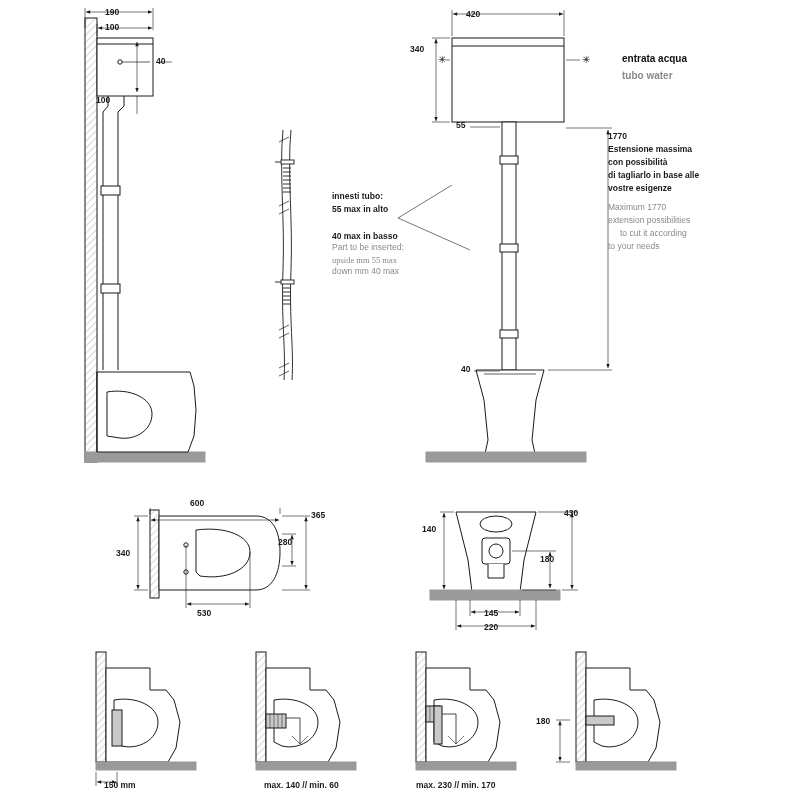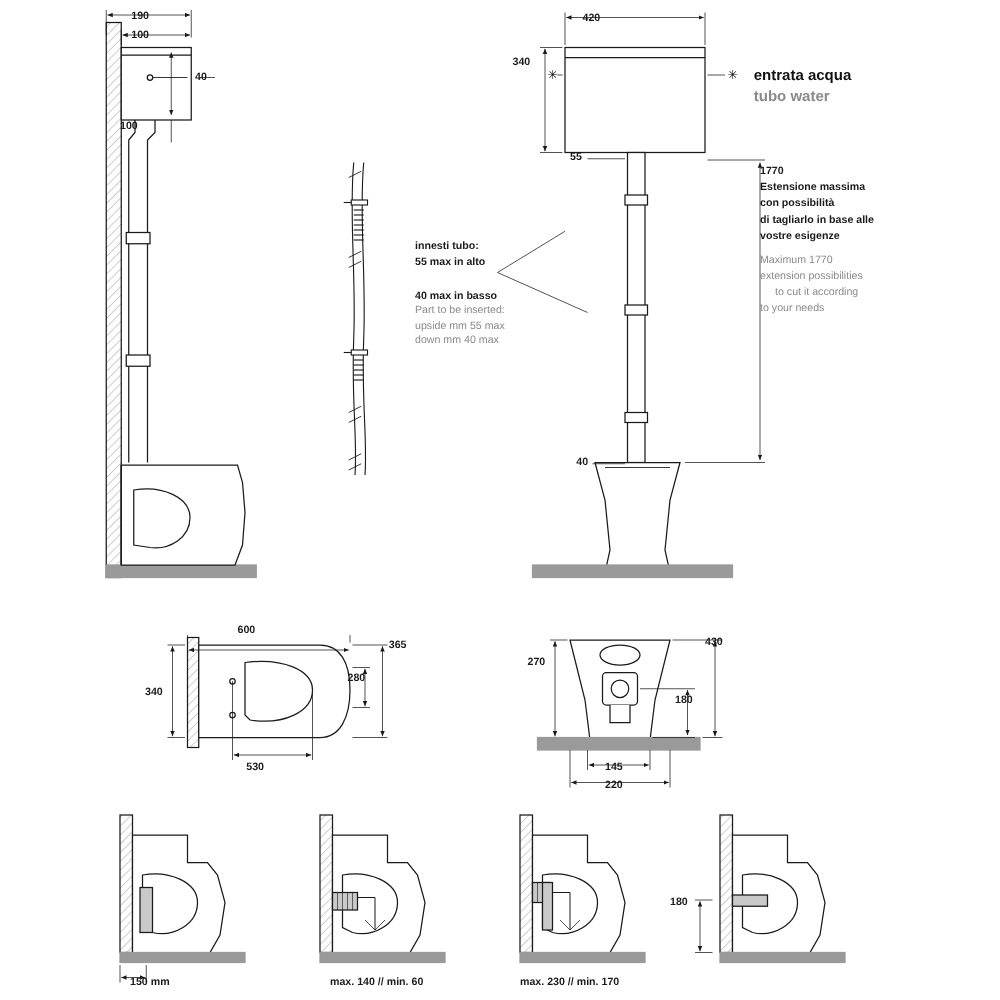--- a/index.html
+++ b/index.html
@@ -4,21 +4,21 @@
 <style>
   html,body{margin:0;padding:0;background:#ffffff;}
   body{width:800px;height:800px;position:relative;font-family:"Liberation Sans",sans-serif;overflow:hidden;}
   .stage{position:absolute;left:0;top:0;width:800px;height:800px;}
   svg{position:absolute;left:0;top:0;width:800px;height:800px;}
   .lbl{position:absolute;font-size:8.5px;color:#1a1a1a;white-space:nowrap;letter-spacing:0px;}
   .lbl.b{font-weight:bold;}
   .note{position:absolute;font-size:8.5px;line-height:10.5px;color:#1a1a1a;white-space:pre;}
   .note.b{font-weight:bold;}
   .note.g{color:#8a8a8a;}
-  .big{position:absolute;font-size:12px;font-weight:bold;color:#111;white-space:nowrap;}
+  .big{position:absolute;font-size:10px;font-weight:bold;color:#111;white-space:nowrap;margin-left:19px;}
   .big.g{color:#8a8a8a;font-weight:bold;}
   .star{position:absolute;font-size:10px;color:#111;}
 </style>
 </head>
 <body>
 
 <div class="stage">
 
 <svg viewBox="0 0 800 800">
   <defs>
@@ -250,21 +250,21 @@
 
 <div class="lbl b" style="left:105px;top:7px;">190</div>
 <div class="lbl b" style="left:105px;top:22px;">100</div>
 <div class="lbl b" style="left:156px;top:56px;">40</div>
 <div class="lbl b" style="left:96px;top:95px;">100</div>
 
 <div class="note b" style="left:332px;top:191px;">innesti tubo:</div>
 <div class="note b" style="left:332px;top:204px;">55 max in alto</div>
 <div class="note b" style="left:332px;top:231px;">40 max in basso</div>
 <div class="note g" style="left:332px;top:242px;">Part to be inserted:</div>
-<div class="note g" style="left:332px;top:255px;">upside mm 55 max</div>
+<div class="note g" style="left:332px;top:255px;font-family:Liberation Serif, serif;">upside mm 55 max</div>
 <div class="note g" style="left:332px;top:266px;">down mm 40 max</div>
 
 <div class="lbl b" style="left:466px;top:9px;">420</div>
 <div class="lbl b" style="left:410px;top:44px;">340</div>
 <div class="lbl b" style="left:456px;top:120px;">55</div>
 <div class="lbl b" style="left:461px;top:364px;">40</div>
 <div class="star" style="left:438px;top:54px;">✳</div>
 <div class="star" style="left:582px;top:54px;">✳</div>
 <div class="big" style="left:603px;top:53px;">entrata acqua</div>
 <div class="big g" style="left:603px;top:70px;">tubo water</div>
@@ -279,21 +279,21 @@
 <div class="note g" style="left:608px;top:228px;padding-left:12px;">to cut it according</div>
 <div class="note g" style="left:608px;top:241px;">to your needs</div>
 
 <div class="lbl b" style="left:190px;top:498px;">600</div>
 <div class="lbl b" style="left:311px;top:510px;">365</div>
 <div class="lbl b" style="left:278px;top:537px;">280</div>
 <div class="lbl b" style="left:116px;top:548px;">340</div>
 <div class="lbl b" style="left:197px;top:608px;">530</div>
 
 <div class="lbl b" style="left:564px;top:508px;">430</div>
-<div class="lbl b" style="left:422px;top:524px;">270</div>
+<div class="lbl b" style="left:422px;top:524px;">140</div>
 <div class="lbl b" style="left:540px;top:554px;">180</div>
 <div class="lbl b" style="left:484px;top:608px;">145</div>
 <div class="lbl b" style="left:484px;top:622px;">220</div>
 
 <div class="lbl b" style="left:104px;top:780px;">150 mm</div>
 <div class="lbl b" style="left:256px;top:780px;padding-left:8px;">max. 140 // min. 60</div>
 <div class="lbl b" style="left:416px;top:780px;">max. 230 // min. 170</div>
 <div class="lbl b" style="left:536px;top:716px;">180</div>
 
 </div>

